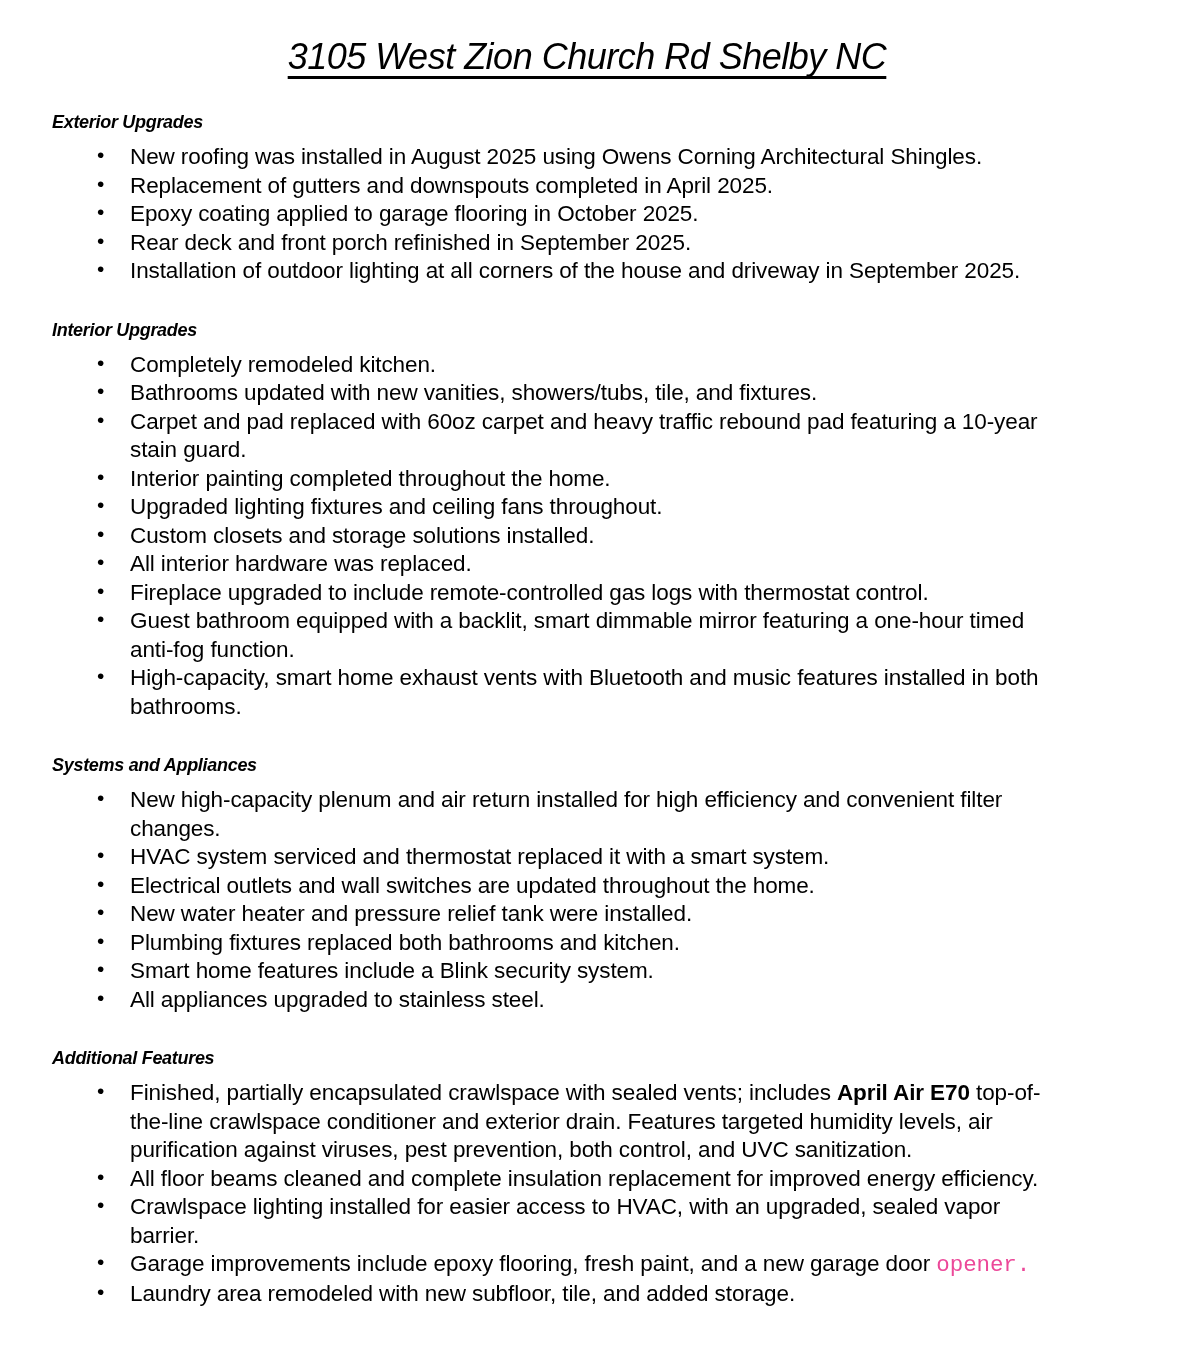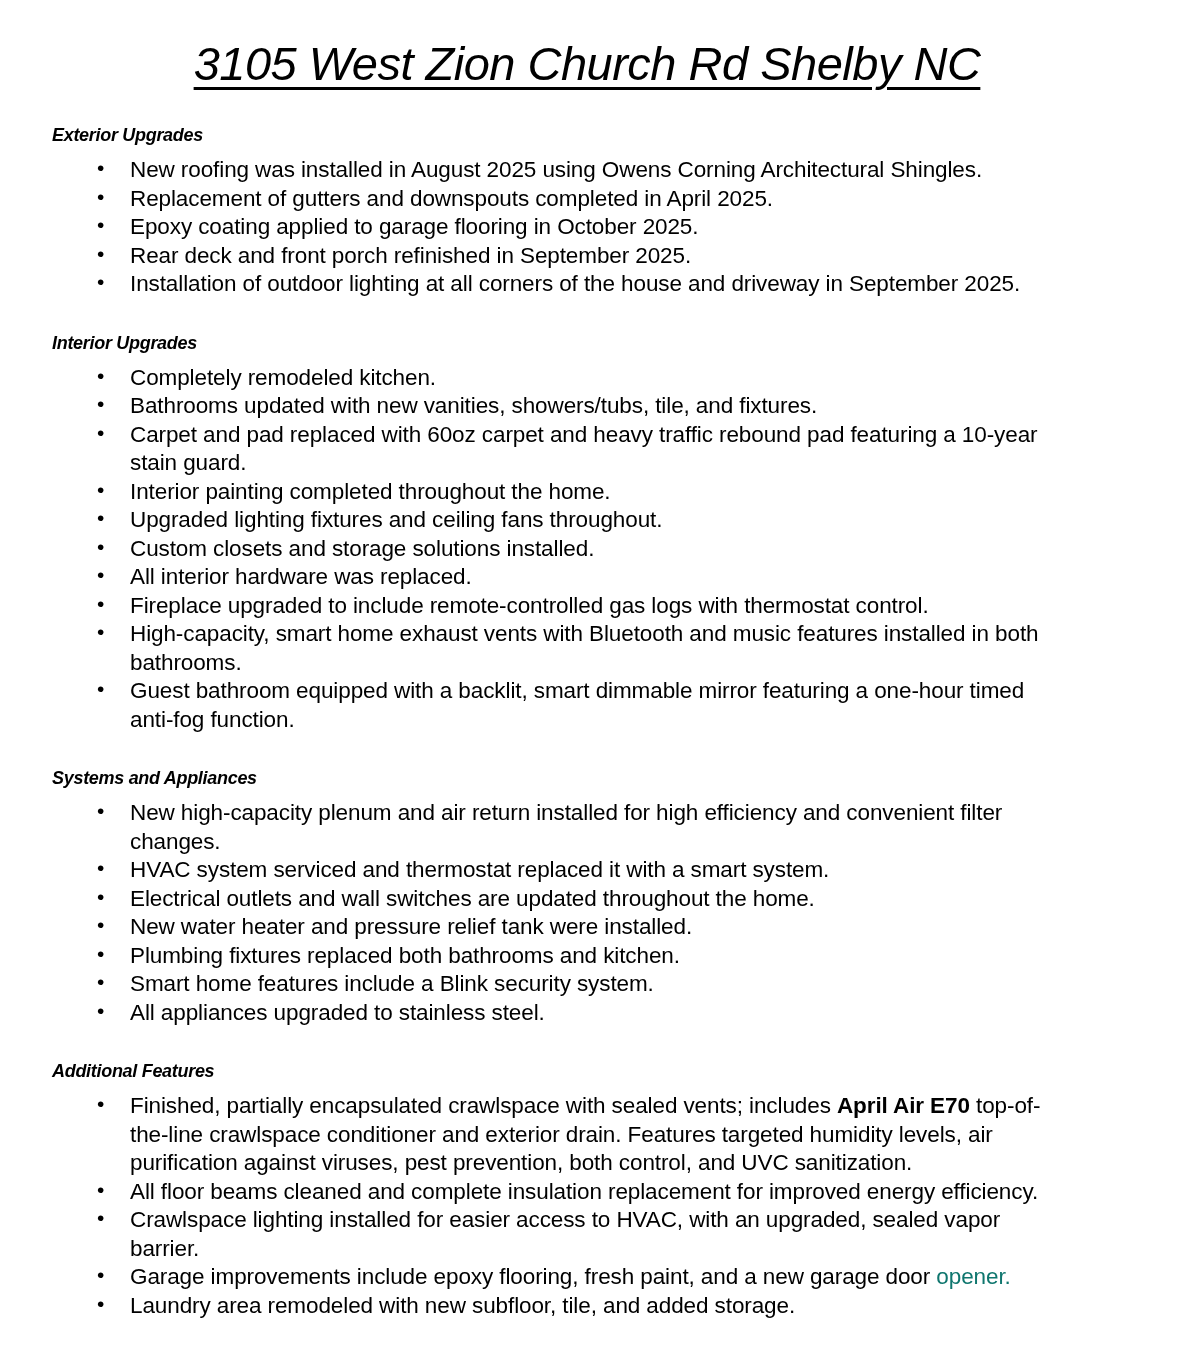--- a/index.html
+++ b/index.html
@@ -16,21 +16,21 @@
   }
   .page {
     box-sizing: border-box;
     width: 1178px;
     min-height: 1366px;
     padding: 36px 56px 40px 52px;
   }
   .doc-title {
     margin: 0 0 16px 0;
     text-align: center;
-    font-size: 47px;
+    font-size: 36px;
     font-weight: 400;
     font-style: italic;
     letter-spacing: -0.5px;
     text-decoration: underline;
     text-decoration-thickness: 3px;
     text-underline-offset: 7px;
   }
   .doc-section .section-heading {
     font-size: 18px;
     font-style: italic;
@@ -80,40 +80,40 @@
         <h2 class="section-heading">Interior Upgrades</h2>
         <ul class="bullet-list">
           <li class="bullet-item"><span>Completely remodeled kitchen.</span></li>
           <li class="bullet-item"><span>Bathrooms updated with new vanities, showers/tubs, tile, and fixtures.</span></li>
           <li class="bullet-item"><span>Carpet and pad replaced with 60oz carpet and heavy traffic rebound pad featuring a 10-year stain guard.</span></li>
           <li class="bullet-item"><span>Interior painting completed throughout the home.</span></li>
           <li class="bullet-item"><span>Upgraded lighting fixtures and ceiling fans throughout.</span></li>
           <li class="bullet-item"><span>Custom closets and storage solutions installed.</span></li>
           <li class="bullet-item"><span>All interior hardware was replaced.</span></li>
           <li class="bullet-item"><span>Fireplace upgraded to include remote-controlled gas logs with thermostat control.</span></li>
+          <li class="bullet-item"><span>Guest bathroom equipped with a backlit, smart dimmable mirror featuring a one-hour timed anti-fog function.</span></li>
           <li class="bullet-item"><span>High-capacity, smart home exhaust vents with Bluetooth and music features installed in both bathrooms.</span></li>
-          <li class="bullet-item"><span>Guest bathroom equipped with a backlit, smart dimmable mirror featuring a one-hour timed anti-fog function.</span></li>
         </ul>
       </section>
       <section class="doc-section">
         <h2 class="section-heading">Systems and Appliances</h2>
         <ul class="bullet-list">
           <li class="bullet-item"><span>New high-capacity plenum and air return installed for high efficiency and convenient filter changes.</span></li>
           <li class="bullet-item"><span>HVAC system serviced and thermostat replaced it with a smart system.</span></li>
           <li class="bullet-item"><span>Electrical outlets and wall switches are updated throughout the home.</span></li>
           <li class="bullet-item"><span>New water heater and pressure relief tank were installed.</span></li>
           <li class="bullet-item"><span>Plumbing fixtures replaced both bathrooms and kitchen.</span></li>
           <li class="bullet-item"><span>Smart home features include a Blink security system.</span></li>
           <li class="bullet-item"><span>All appliances upgraded to stainless steel.</span></li>
         </ul>
       </section>
       <section class="doc-section">
         <h2 class="section-heading">Additional Features</h2>
         <ul class="bullet-list">
           <li class="bullet-item"><span>Finished, partially encapsulated crawlspace with sealed vents; includes </span><span class="run-bold">April Air E70</span><span> top-of-the-line crawlspace conditioner and exterior drain. Features targeted humidity levels, air purification against viruses, pest prevention, both control, and UVC sanitization.</span></li>
           <li class="bullet-item"><span>All floor beams cleaned and complete insulation replacement for improved energy efficiency.</span></li>
           <li class="bullet-item"><span>Crawlspace lighting installed for easier access to HVAC, with an upgraded, sealed vapor barrier.</span></li>
-          <li class="bullet-item"><span>Garage improvements include epoxy flooring, fresh paint, and a new garage door </span><span style="color: #0f766e;">opener.</span></li>
+          <li class="bullet-item"><span>Garage improvements include epoxy flooring, fresh paint, and a new garage door </span><span style="color: #ec4899; font-family: Liberation Mono, monospace;">opener.</span></li>
           <li class="bullet-item"><span>Laundry area remodeled with new subfloor, tile, and added storage.</span></li>
         </ul>
       </section>
     </div>
 </div>
 
 </body></html>

